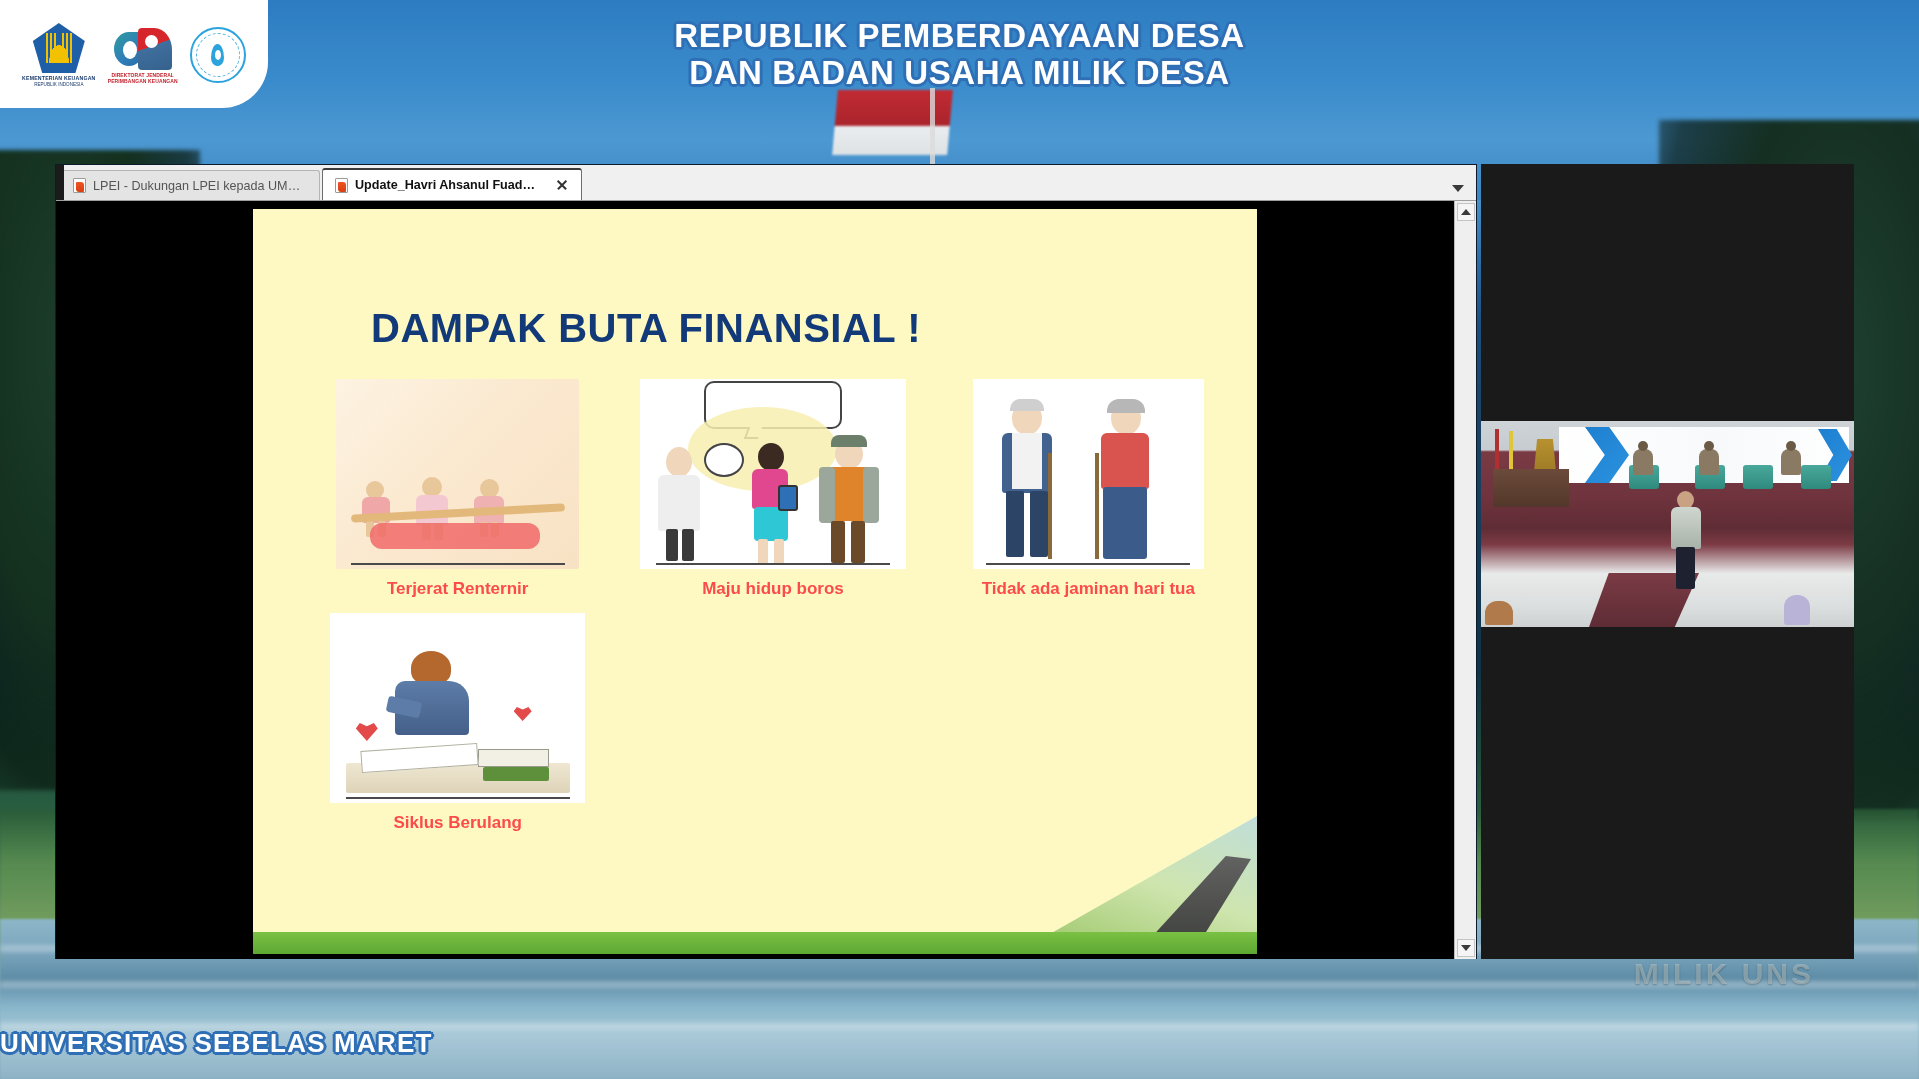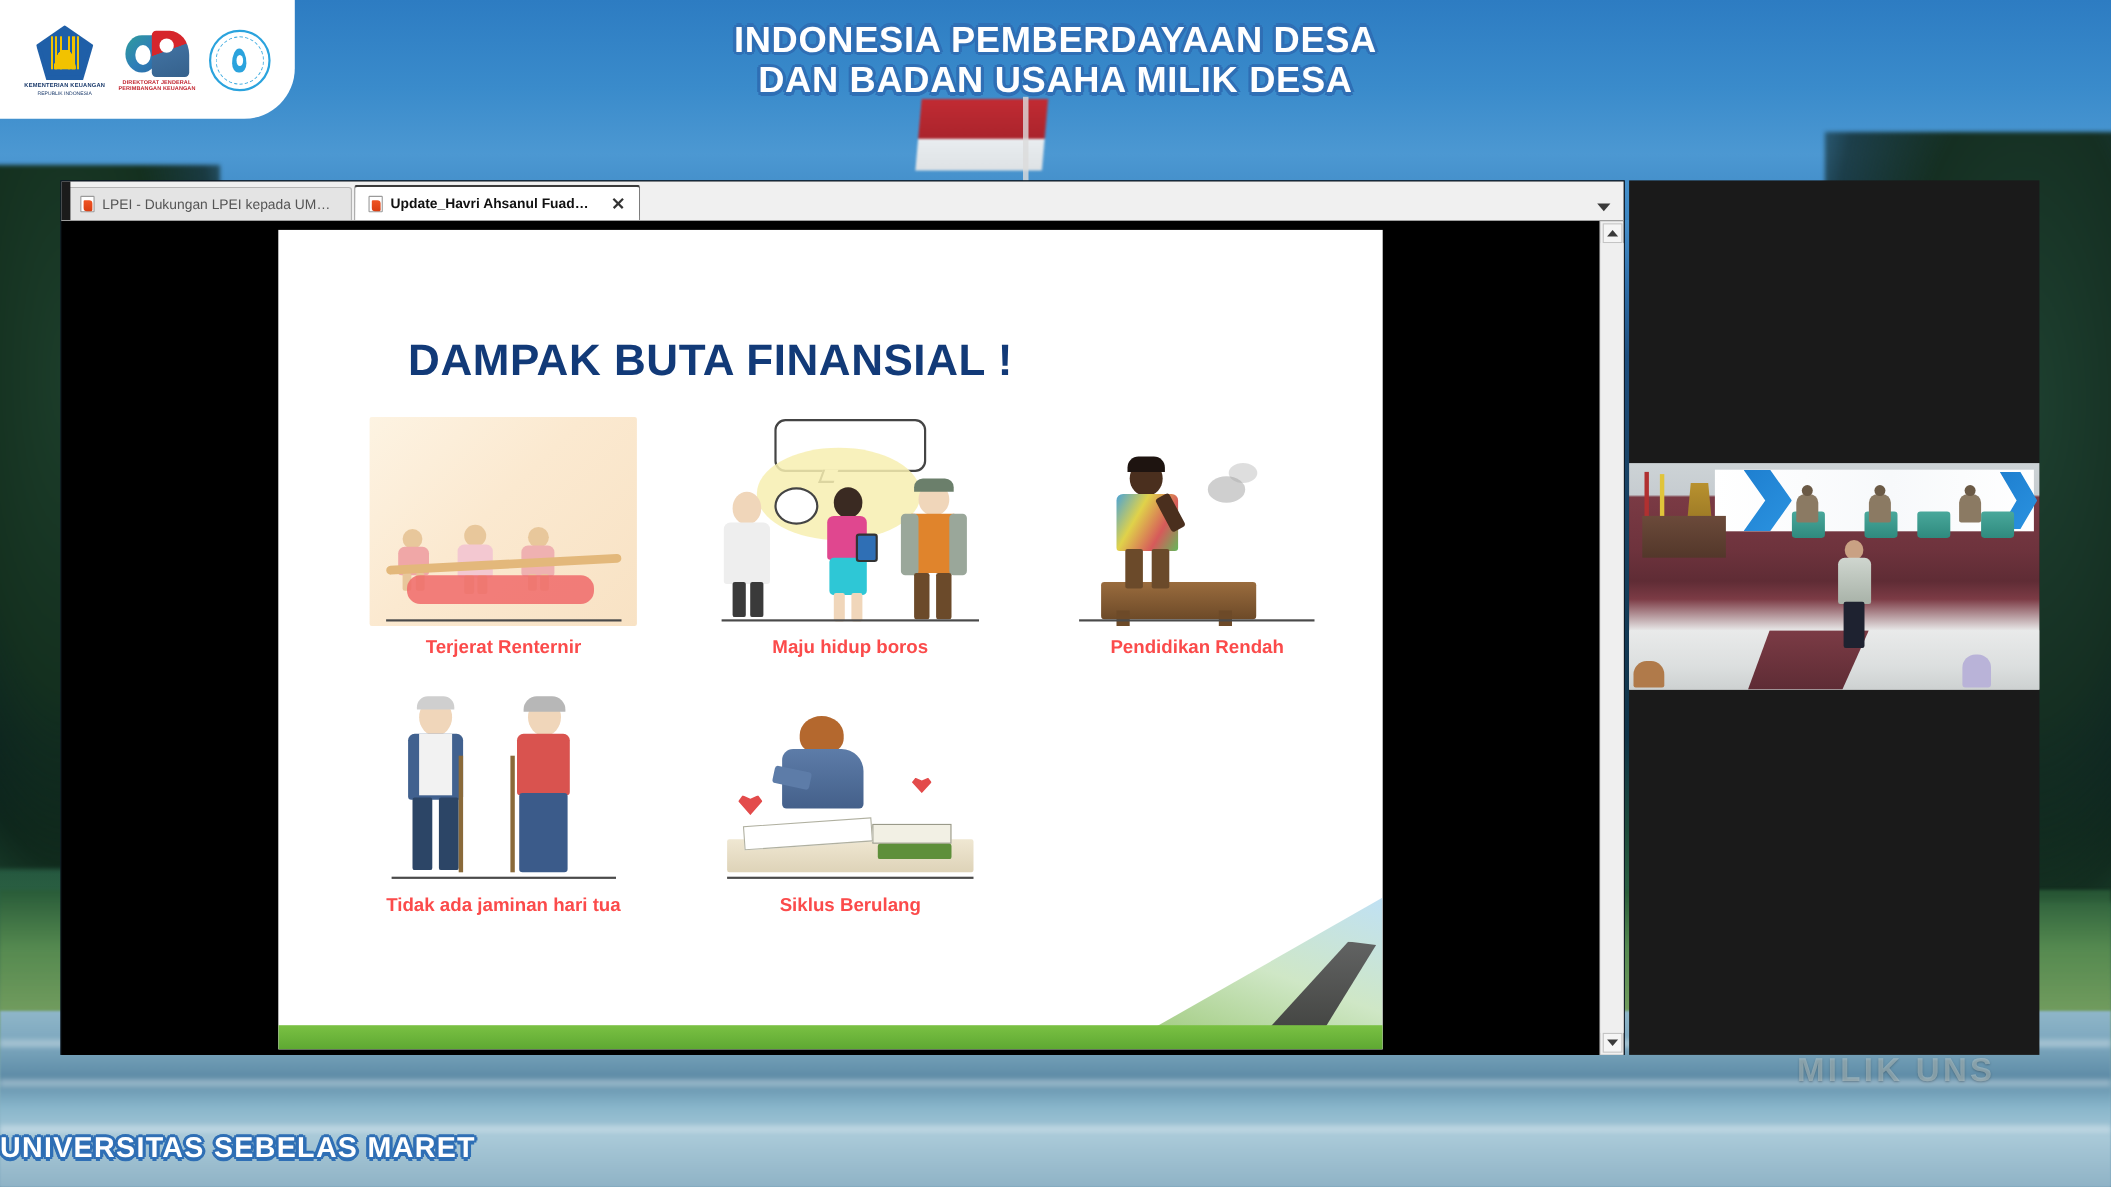--- a/index.html
+++ b/index.html
@@ -251,21 +251,21 @@
     width: 18px; height: 18px; background:#f5f5f5; border:1px solid #c4c4c4;
     display:flex; align-items:center; justify-content:center; cursor:pointer; flex:0 0 auto;
   }
   .sb-up { width:0;height:0;border-left:5px solid transparent;border-right:5px solid transparent;border-bottom:6px solid #3a3a3a;}
   .sb-down { width:0;height:0;border-left:5px solid transparent;border-right:5px solid transparent;border-top:6px solid #3a3a3a;}
   .sb-track { flex:1; width: 100%; background:#efefef; }
 
   
   .slide {
     position: relative; width: 1004px; height: 745px; margin-top: 8px;
-    background: #ffffff;
+    background: #fef9c3;
     overflow:hidden;
   }
   .slide-title {
     position:absolute; left: 118px; top: 97px;
     font-size: 40px; font-weight: bold; color: #123a78;
     letter-spacing: .5px;
     font-family: "Liberation Sans", sans-serif;
   }
   .grid {
     position:absolute; left: 60px; top: 160px; width: 920px;
@@ -424,21 +424,21 @@
   </div>
 
   <div class="logo">
     <div class="uns-logo">
       <div class="uns-flame"></div>
     </div>
   </div>
 </div>
 
 <div class="header-title">
-  <div class="line">INDONESIA PEMBERDAYAAN DESA</div>
+  <div class="line">REPUBLIK PEMBERDAYAAN DESA</div>
   <div class="line">DAN BADAN USAHA MILIK DESA</div>
 </div>
 
 <div class="share-window">
 
   <div class="tabbar">
 
     <div class="tab">
       <span class="pdf-ico"></span>
       <span class="tlabel">LPEI - Dukungan LPEI kepada UMKM ...</span>
@@ -522,41 +522,20 @@
                   <div class="leg" style="left:10px;top:84px;width:14px;height:42px;background:#6b4a2a;"></div>
                   <div class="leg" style="left:30px;top:84px;width:14px;height:42px;background:#6b4a2a;"></div>
                 </div>
                 <div style="position:absolute;left:52%;bottom:58px;width:20px;height:26px;background:#2f6fb5;border:2px solid #333;border-radius:3px;"></div>
                 <div class="ground"></div>
               </div>
             </div>
             <div class="cap">Maju hidup boros</div>
           </div>
 
-          <div class="cell">
-            <div class="art">
-              <div class="art-d" style="position:relative;">
-                <div style="position:absolute;left:14%;bottom:6px;width:58%;height:34px;background:linear-gradient(180deg,#9a6c3e,#6d4a28);border-radius:3px;"></div>
-                <div style="position:absolute;left:20%;bottom:-2px;width:12px;height:16px;background:#6d4a28;"></div>
-                <div style="position:absolute;left:58%;bottom:-2px;width:12px;height:16px;background:#6d4a28;"></div>
-                <div class="fig" style="left:18%;bottom:34px;width:70px;height:116px;">
-                  <div class="head" style="left:16px;top:0;width:30px;height:32px;background:#4a2f1e;"></div>
-                  <div style="position:absolute;left:14px;top:-4px;width:34px;height:14px;background:#1e1410;border-radius:10px 10px 0 0;"></div>
-                  <div class="body" style="left:4px;top:30px;width:56px;height:52px;background:linear-gradient(120deg,#4aa3d6 0%,#e0d24a 35%,#d65a5a 70%,#63b85a 100%);"></div>
-                  <div class="arm" style="left:46px;top:30px;width:14px;height:34px;background:#4a2f1e;transform:rotate(-28deg);"></div>
-                  <div class="leg" style="left:12px;top:80px;width:16px;height:36px;background:#6b4a2a;"></div>
-                  <div class="leg" style="left:36px;top:80px;width:16px;height:36px;background:#6b4a2a;"></div>
-                </div>
-                <div style="position:absolute;left:54%;bottom:112px;width:34px;height:24px;background:rgba(160,160,160,.5);border-radius:50%;"></div>
-                <div style="position:absolute;left:62%;bottom:130px;width:26px;height:18px;background:rgba(160,160,160,.35);border-radius:50%;"></div>
-                <div class="ground"></div>
-              </div>
-            </div>
-            <div class="cap">Pendidikan Rendah</div>
-          </div>
 
           <div class="cell">
             <div class="art">
               <div class="art-e" style="position:relative;">
                 <div class="fig" style="left:10%;bottom:4px;width:62px;height:164px;">
                   <div class="head" style="left:16px;top:0;width:30px;height:34px;background:#f0d6ba;"></div>
                   <div style="position:absolute;left:14px;top:-2px;width:34px;height:12px;background:#cfcfcf;border-radius:10px 10px 0 0;"></div>
                   <div class="body" style="left:6px;top:32px;width:50px;height:60px;background:#41618f;"></div>
                   <div style="position:absolute;left:16px;top:32px;width:30px;height:56px;background:#f2f2f2;"></div>
                   <div class="leg" style="left:10px;top:90px;width:18px;height:66px;background:#2c4566;"></div>

